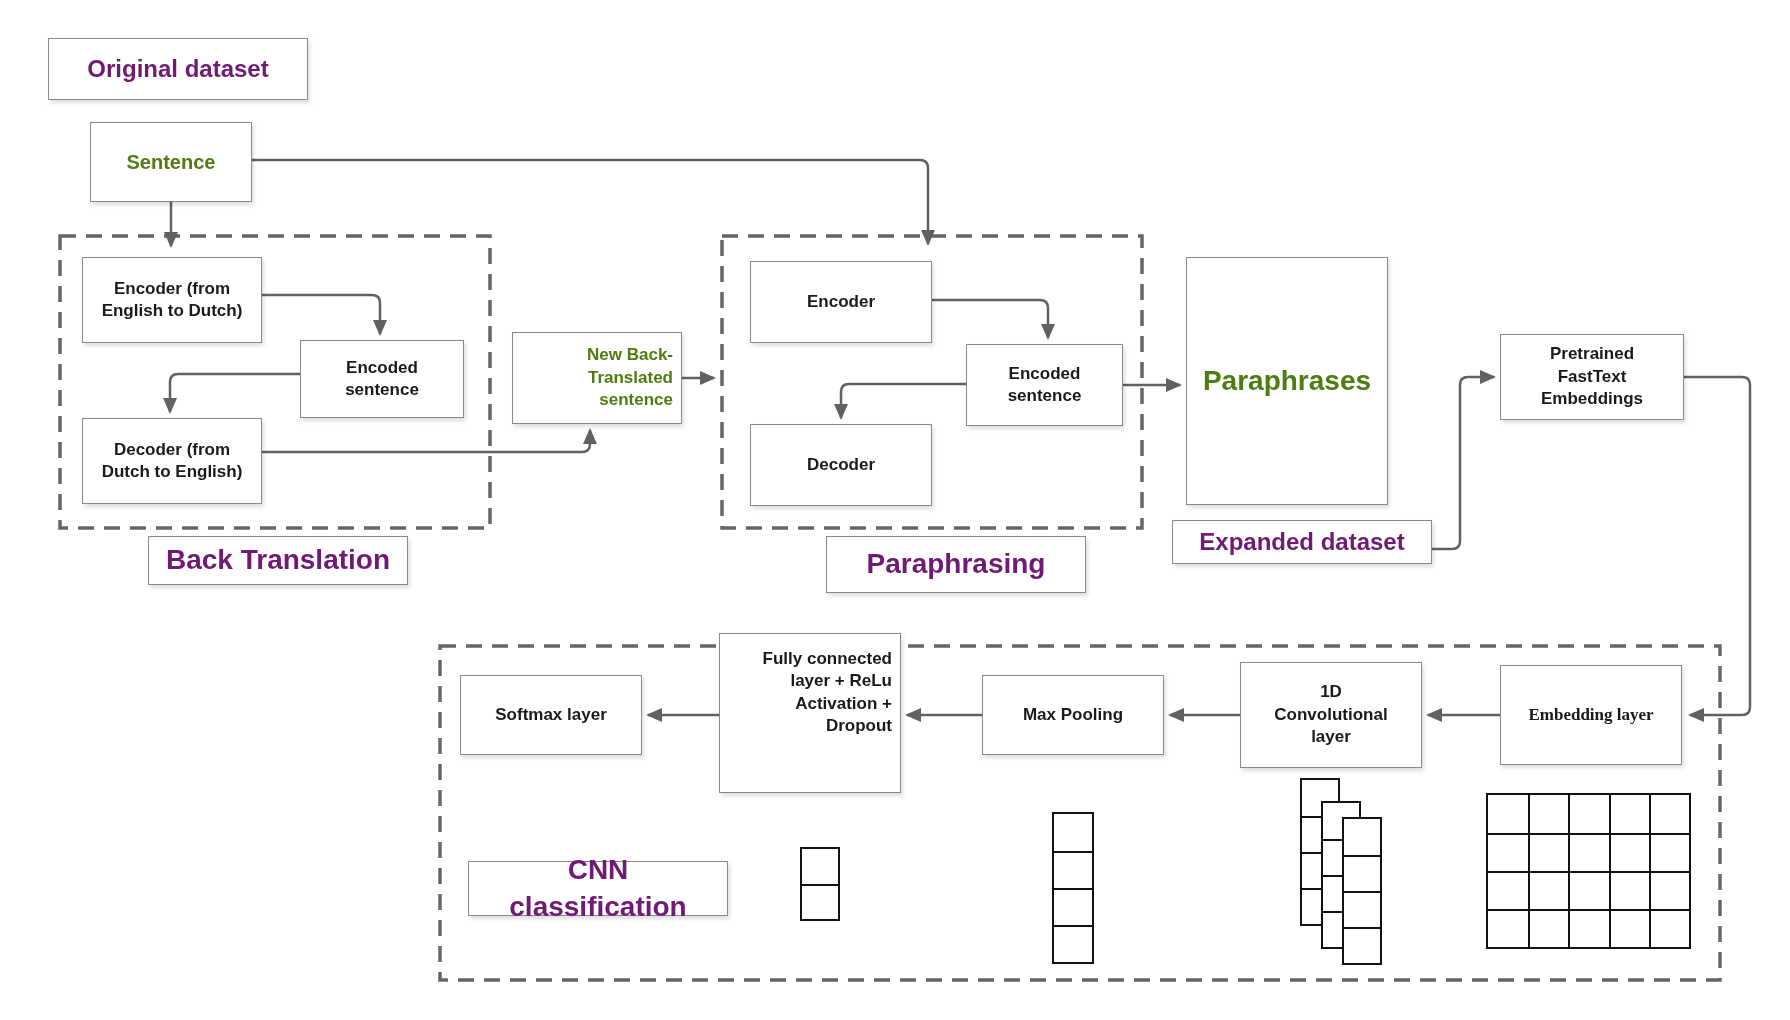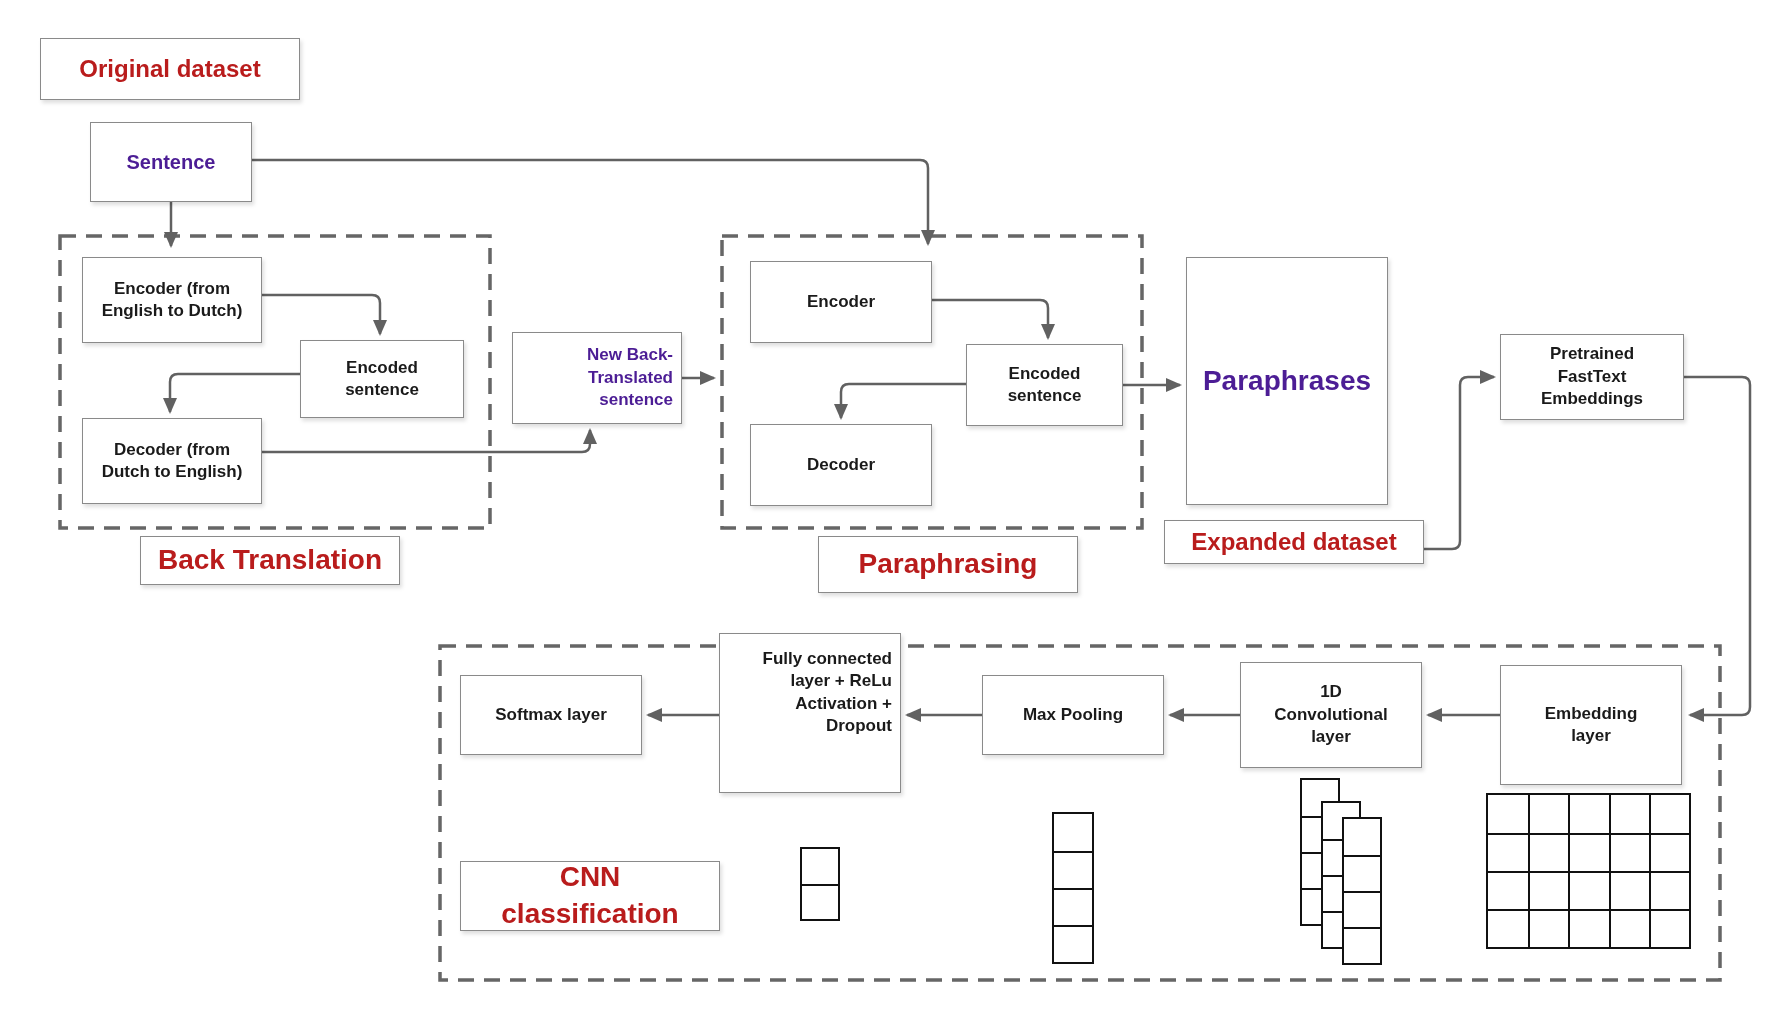--- a/index.html
+++ b/index.html
@@ -8,22 +8,22 @@
     font-family:"Liberation Sans", sans-serif;
   }
   .overlay{position:absolute;left:0;top:0;width:1790px;height:1020px;z-index:1;}
   .node{
     position:absolute;z-index:2;background:#ffffff;border:1.5px solid #8a8a8a;
     box-shadow:2px 3px 4px rgba(0,0,0,.13);
     display:flex;align-items:center;justify-content:center;text-align:center;
     font-weight:bold;color:#1a1a1a;font-size:17px;line-height:1.32;
     box-sizing:border-box;padding:4px 8px;
   }
-  .blue{color:#b91c1c;}
-  .red{color:#4c1d95;}
+  .blue{color:#701a75;margin-left:8px;}
+  .red{color:#4d7c0f;}
   .t24{font-size:24px;}
   .t22{font-size:28px;}
   .t20{font-size:20px;}
   .topalign{align-items:flex-start;padding-top:14px;text-align:right;}
   .shape{position:absolute;z-index:2;background:#ffffff;border:2.5px solid #111;box-sizing:border-box;display:grid;}
   .vcol > div{border-top:2.5px solid #111;}
   .vcol > div:first-child{border-top:none;}
   .g54{grid-template-columns:repeat(5,1fr);grid-template-rows:repeat(4,1fr);}
   .g54 > div{border-left:2.5px solid #111;border-top:2.5px solid #111;}
   .g54 > div:nth-child(5n+1){border-left:none;}
@@ -91,23 +91,23 @@
   <div class="node" style="left:1500px;top:334px;width:184px;height:86px;padding:4px 20px;">Pretrained FastText Embeddings</div>
 
   <div class="node" style="left:460px;top:675px;width:182px;height:80px;">Softmax layer</div>
 
   <div class="node topalign" style="left:719px;top:633px;width:182px;height:160px;">Fully connected layer + ReLu Activation + Dropout</div>
 
   <div class="node" style="left:982px;top:675px;width:182px;height:80px;">Max Pooling</div>
 
   <div class="node" style="left:1240px;top:662px;width:182px;height:106px;padding:4px 24px;text-align:center;">1D Convolutional layer</div>
 
-  <div class="node" style="left:1500px;top:665px;width:182px;height:120px;padding:4px 26px;">Embedding layer</div>
+  <div class="node" style="left:1500px;top:665px;width:182px;height:100px;padding:4px 26px;font-family:Liberation Serif, serif;">Embedding layer</div>
 
-  <div class="node blue t22" style="left:460px;top:861px;width:260px;height:70px;">CNN classification</div>
+  <div class="node blue t22" style="left:460px;top:861px;width:260px;height:55px;">CNN classification</div>
 
   <div class="shape vcol" style="left:800px;top:847px;width:40px;height:74px;grid-template-rows:repeat(2,1fr);">
     <div></div>
       <div></div>
   </div>
 
   <div class="shape vcol" style="left:1052px;top:812px;width:42px;height:152px;grid-template-rows:repeat(4,1fr);">
     <div></div>
       <div></div>
     <div></div>

